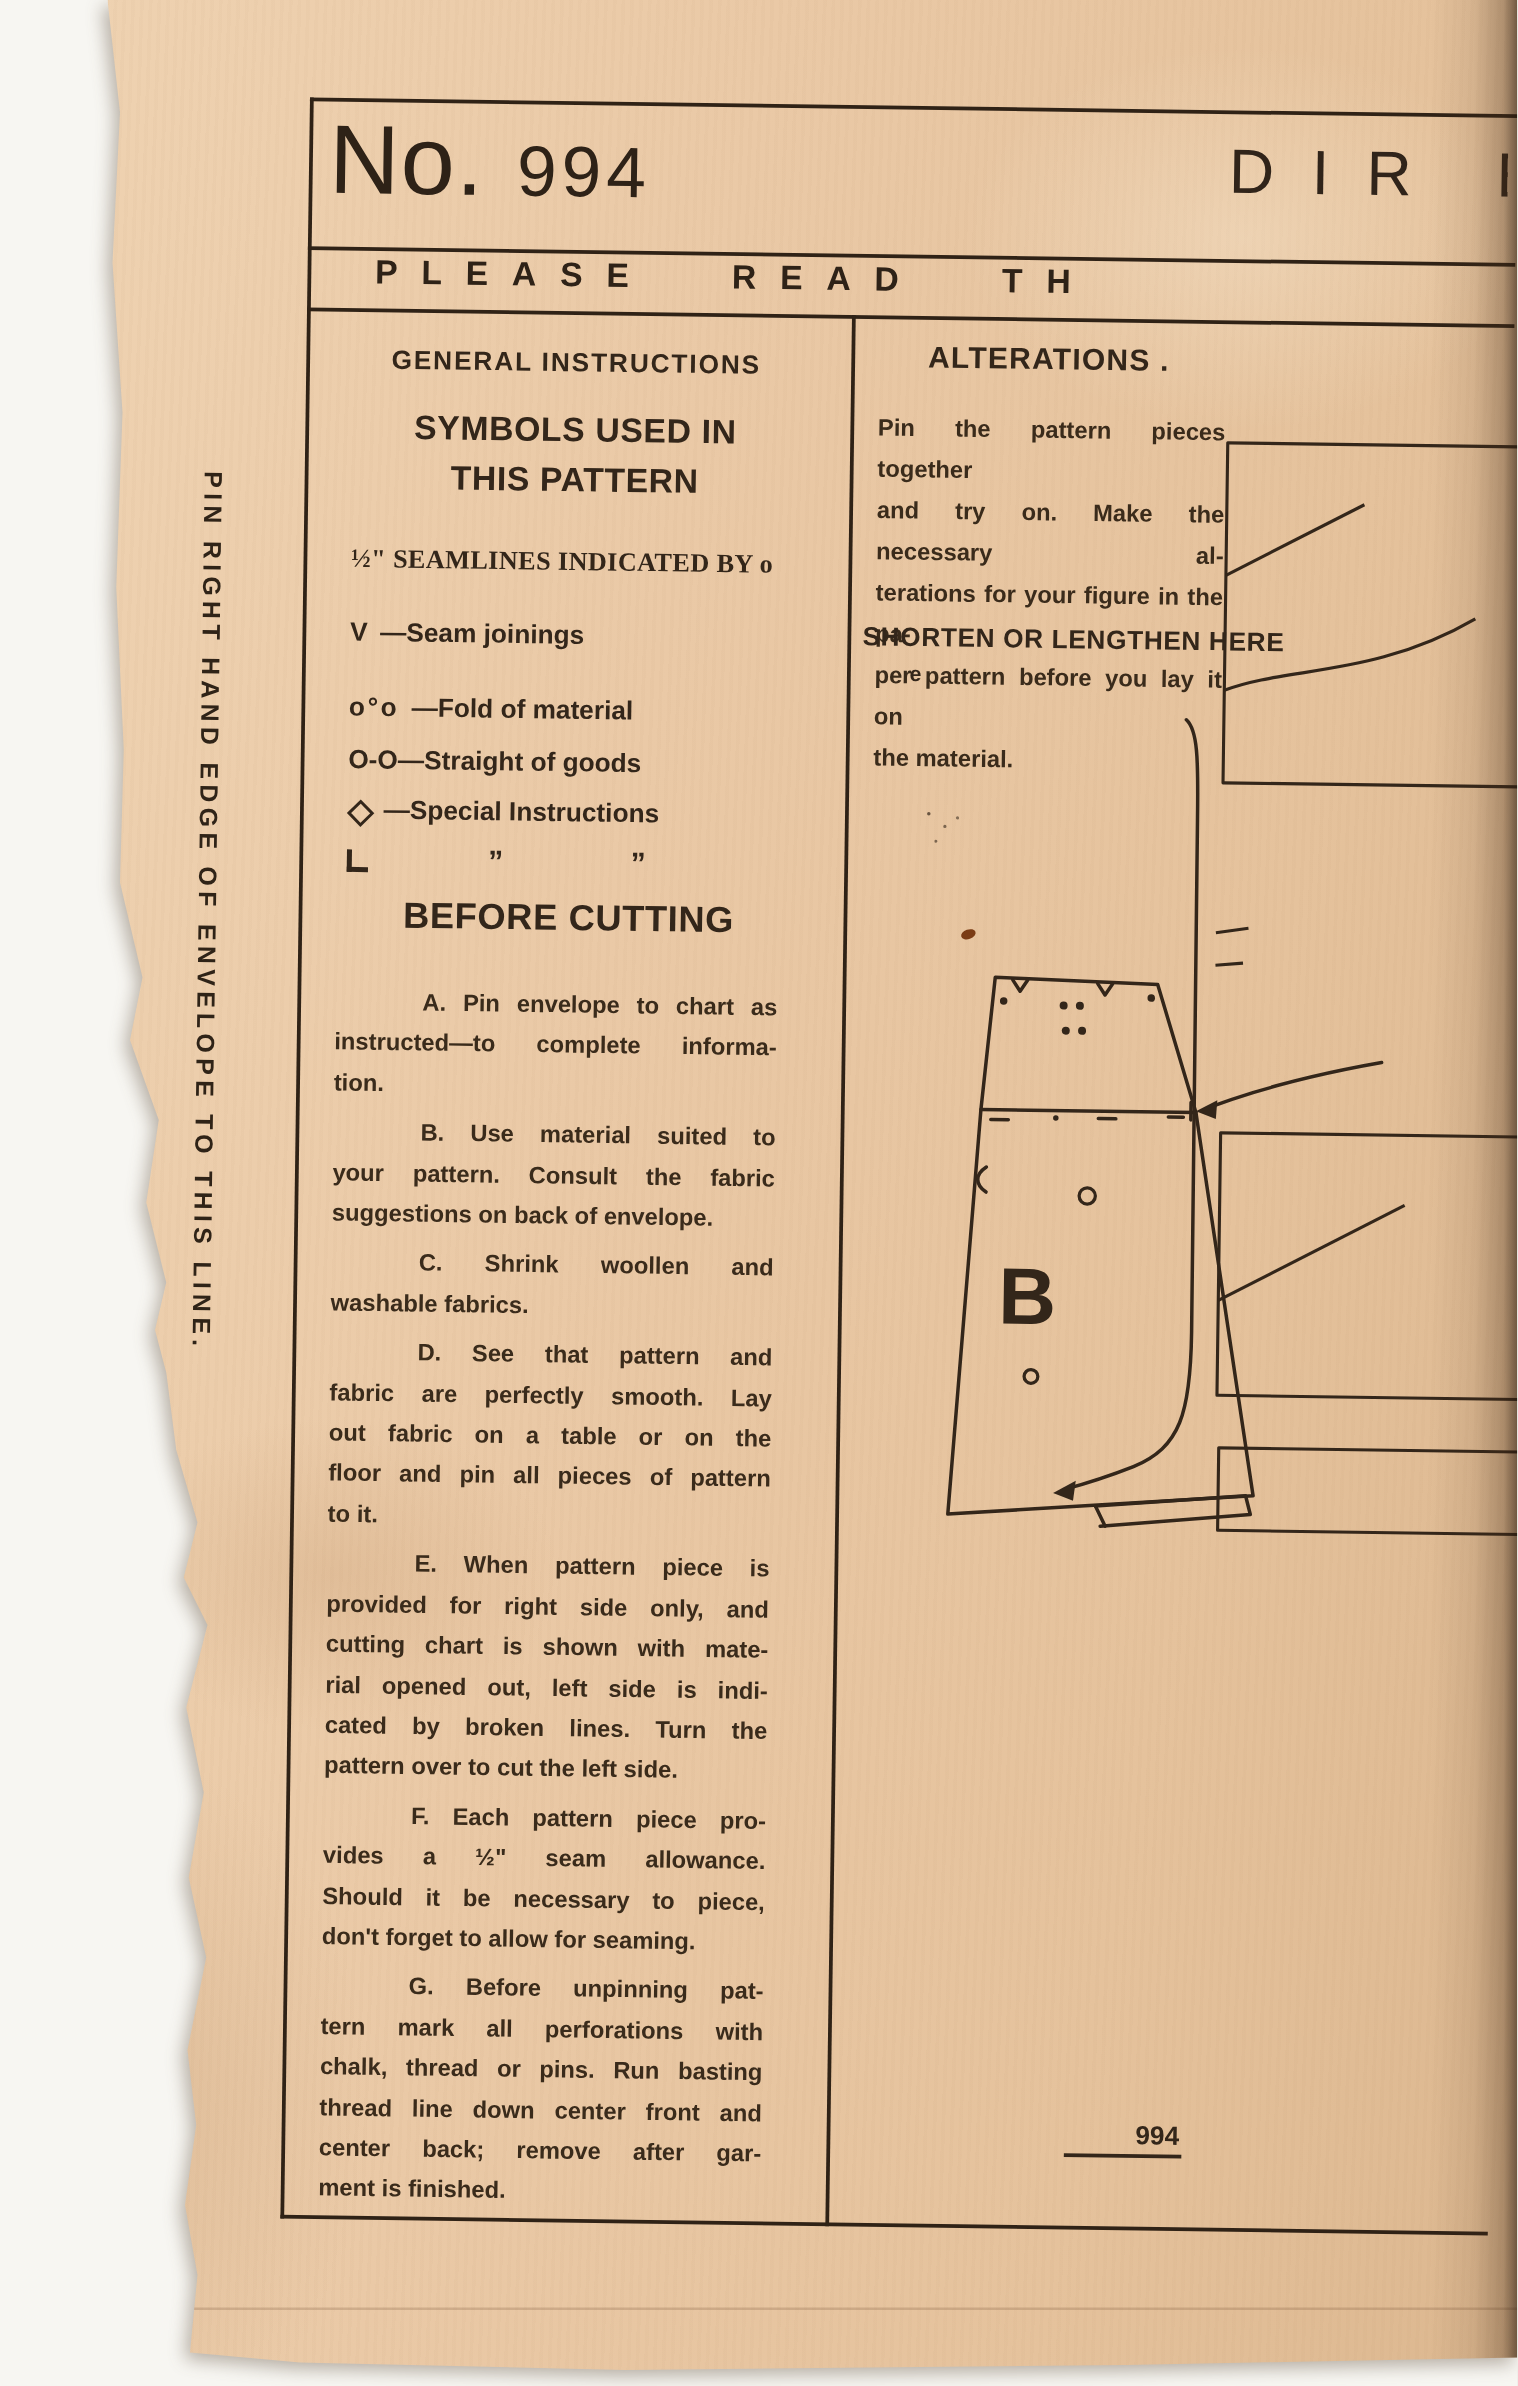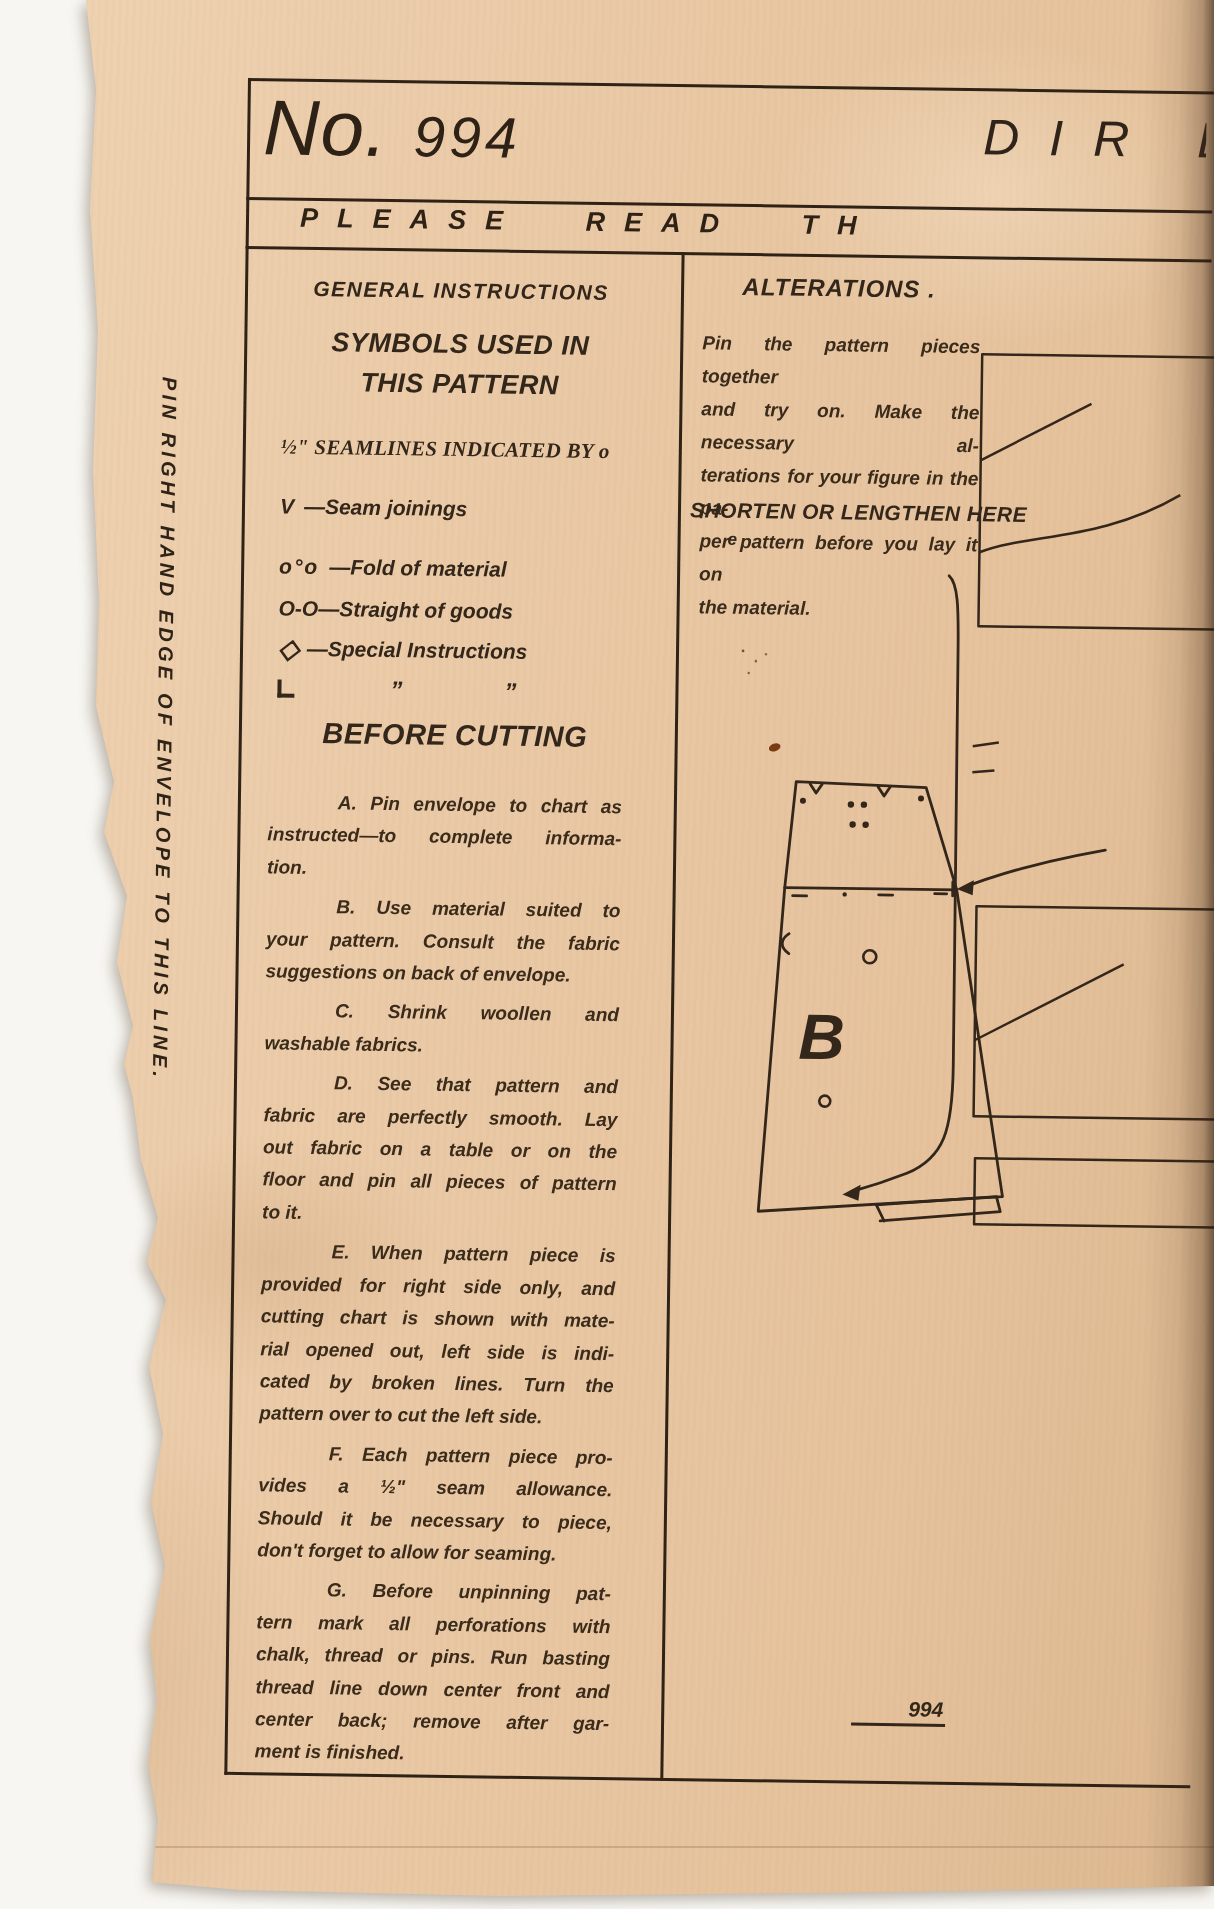--- a/index.html
+++ b/index.html
@@ -1,17 +1,17 @@
 <!DOCTYPE html>
 <html><head>
 <meta charset="utf-8">
 <style>
   html,body{margin:0;padding:0;background:#eceae4;}
   .scan{position:relative;width:1214px;height:1909px;background:#f7f6f2;overflow:hidden;
-        font-family:"Liberation Sans",sans-serif;font-style:italic;}
+        font-family:"Liberation Sans",sans-serif;}
   .paper-wrap{position:absolute;inset:0;filter:drop-shadow(-4px 5px 7px rgba(80,60,40,.38));}
   .paper{position:absolute;inset:0;
     background:
       radial-gradient(260px 180px at 22% 66%, rgba(186,140,96,.22), transparent 70%),
       radial-gradient(320px 220px at 82% 10%, rgba(255,245,226,.30), transparent 70%),
       radial-gradient(260px 380px at 9% 88%, rgba(188,148,108,.26), transparent 72%),
       repeating-linear-gradient(92deg, rgba(160,120,80,.03) 0 3px, transparent 3px 7px),
       linear-gradient(100deg,#efd3b2 0%,#eac9a6 40%,#e5c29c 75%,#dcb78f 100%);
     clip-path:polygon(86px 0px,1214px 0px,1214px 1886px,900px 1892px,500px 1896px,240px 1890px,
       152px 1882px,158px 1820px,148px 1764px,157px 1700px,150px 1640px,165px 1566px,151px 1502px,

